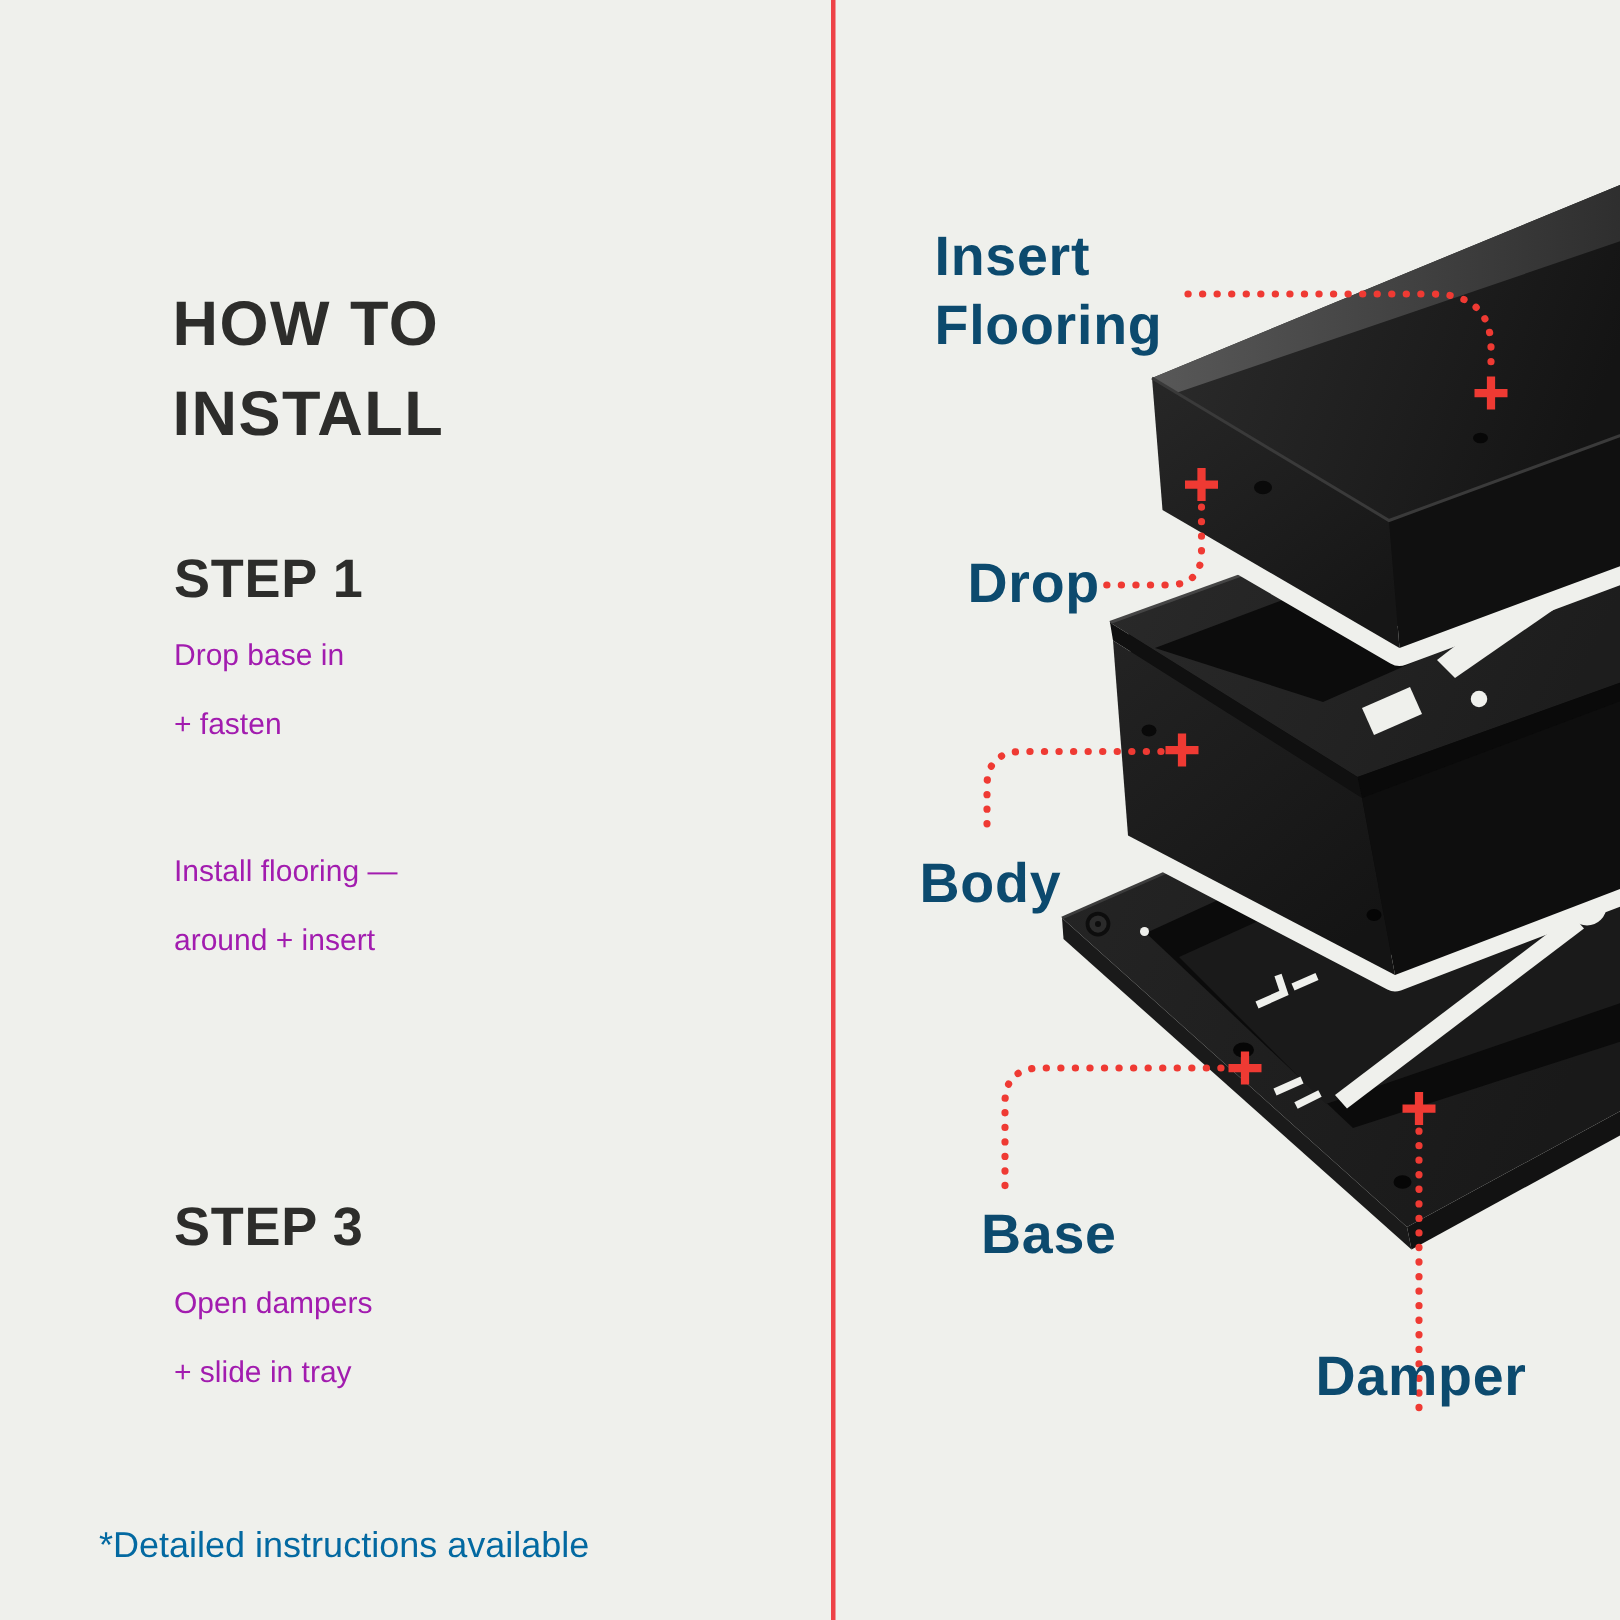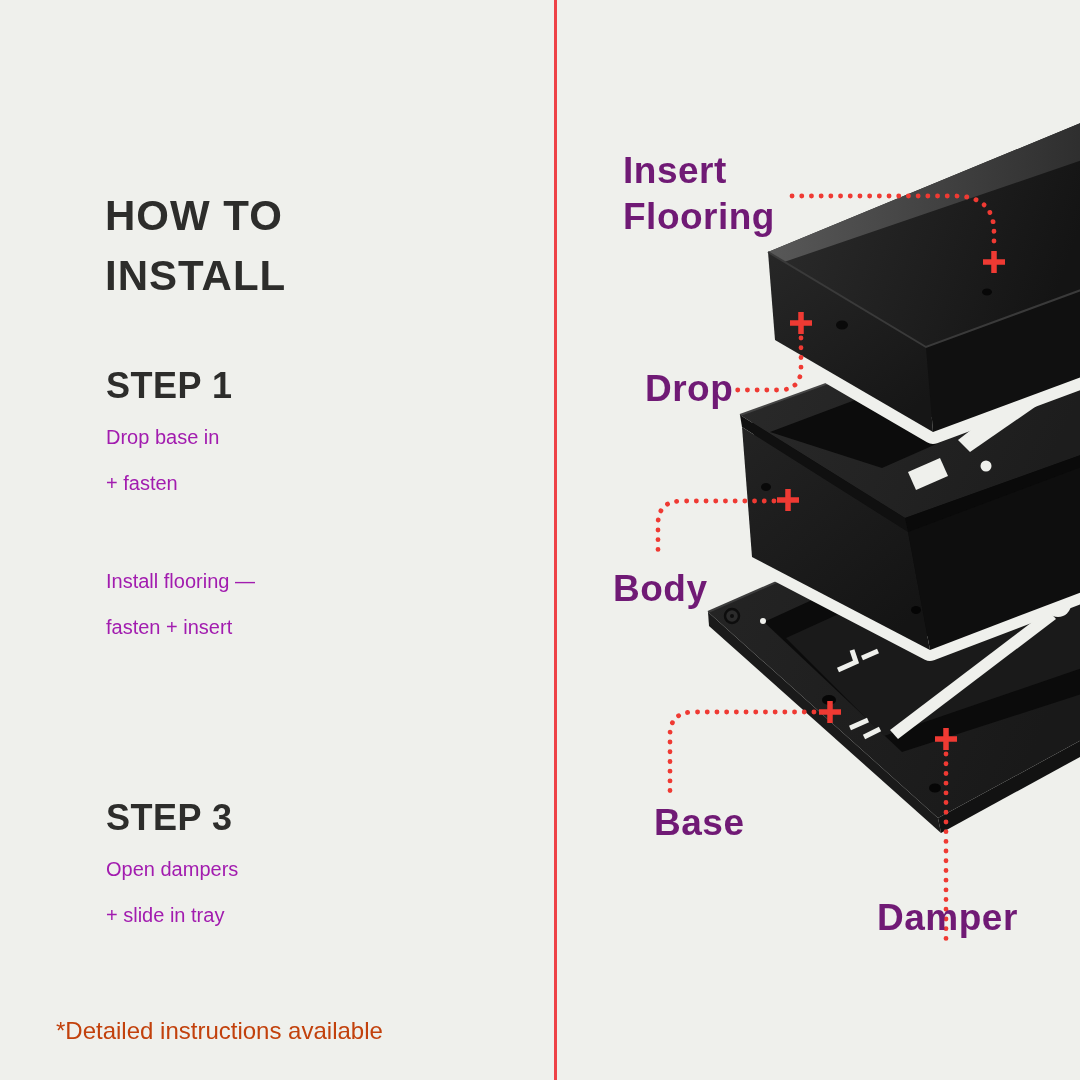--- a/index.html
+++ b/index.html
@@ -3,35 +3,35 @@
 <meta charset="utf-8">
 <style>
   html,body{margin:0;padding:0;}
   .canvas{
     position:relative;width:1080px;height:1080px;overflow:hidden;
     background:#eff0ec;
     font-family:"Liberation Sans", sans-serif;
     color:#2d2d2b;
   }
   
-  .left-panel{position:absolute;left:6px;top:0;width:556px;height:1080px;}
+  .left-panel{position:absolute;left:16px;top:0;width:556px;height:1080px;}
   .heading{position:absolute;left:99px;top:186px;font-size:42px;font-weight:700;
     line-height:60px;letter-spacing:1px;color:#2d2d2b;}
   .step{position:absolute;left:100px;}
   .step-title{font-size:36px;font-weight:700;line-height:44px;letter-spacing:.5px;margin-bottom:6px;}
   .step-line{font-size:20px;font-weight:400;line-height:46px;color:#a21caf;}
   #step-1{top:364px;} #step-2{top:558px;} #step-3{top:752px;margin-top:44px;}
-  .footnote{position:absolute;left:50px;top:1016px;font-size:24px;line-height:30px;color:#c2410c;}
+  .footnote{position:absolute;left:50px;top:1016px;font-size:24px;line-height:30px;color:#0369a1;}
   
   .divider{position:absolute;left:554px;top:0;width:3px;height:1080px;}
   
   .right-panel{position:absolute;left:0;top:0;width:1080px;height:1080px;}
   .diagram-svg{position:absolute;left:0;top:0;}
   .part-label{position:absolute;font-size:37px;font-weight:700;line-height:46px;
-    letter-spacing:.5px;color:#701a75;white-space:nowrap;}
+    letter-spacing:.5px;color:#0c4a6e;white-space:nowrap;}
   #label-insert-flooring{left:623px;top:148px;}
   #label-tray{left:645px;top:366px;}
   #label-body{left:613px;top:566px;}
   #label-base{left:630px;top:800px;margin-left:24px;}
   #label-damper{left:877px;top:895px;}
 </style>
 </head>
 <body>
 
 <div class="canvas">
@@ -43,21 +43,21 @@
     </h1>
 
     <div class="step" id="step-1">
       <div class="step-title">STEP 1</div>
       <div class="step-line">Drop base in</div>
       <div class="step-line">+ fasten</div>
     </div>
 
     <div class="step" id="step-2">
       <div class="step-line">Install flooring —</div>
-      <div class="step-line">fasten + insert</div>
+      <div class="step-line">around + insert</div>
     </div>
 
     <div class="step" id="step-3">
       <div class="step-title">STEP 3</div>
       <div class="step-line">Open dampers</div>
       <div class="step-line">+ slide in tray</div>
     </div>
 
     <div class="footnote">*Detailed instructions available</div>
   </section>

